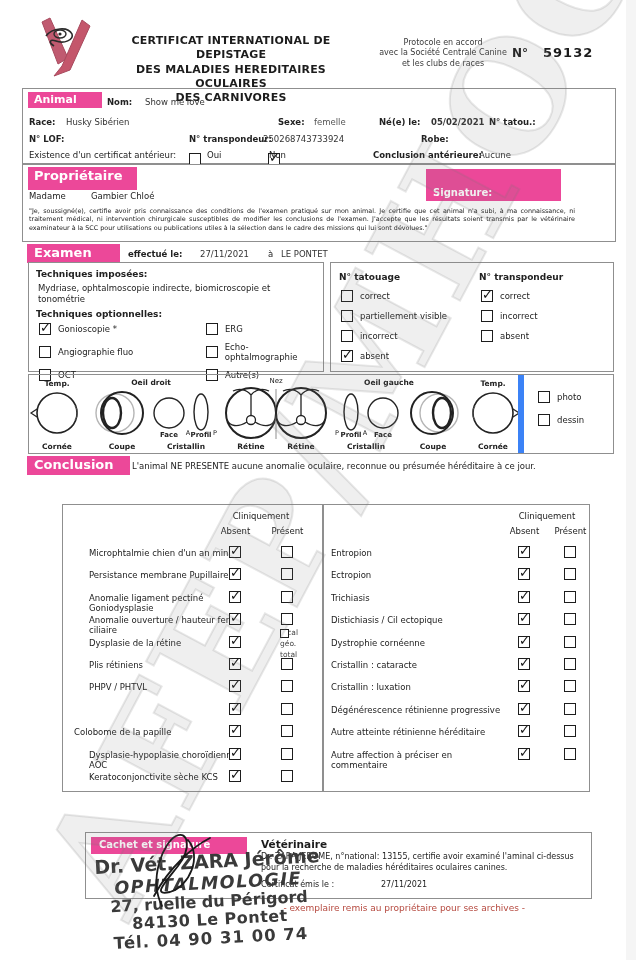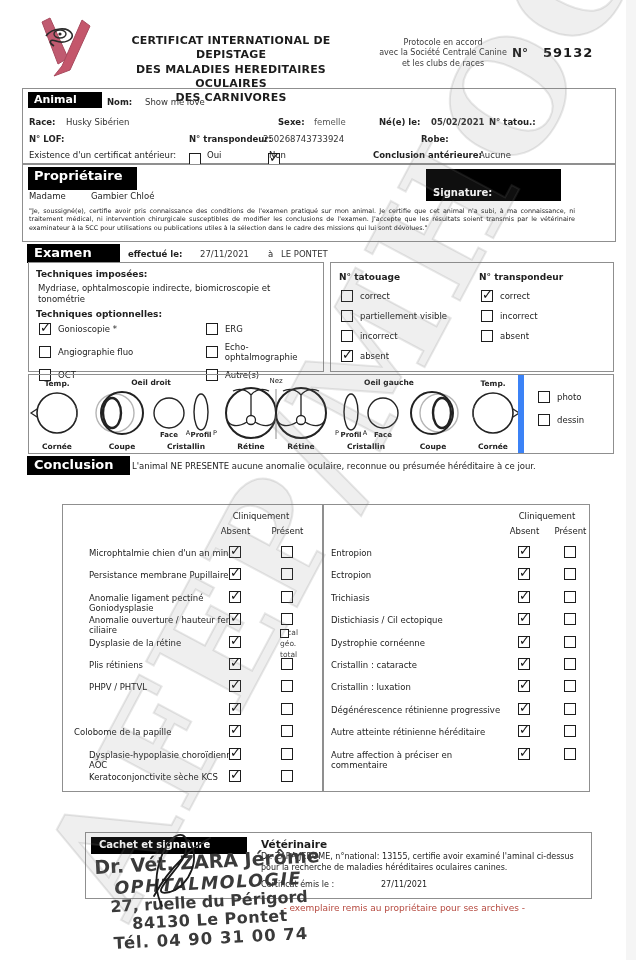--- a/index.html
+++ b/index.html
@@ -1,19 +1,19 @@
 <!DOCTYPE html>
 <html><head>
 <meta charset="utf-8">
 <style>
   html,body{margin:0;padding:0;background:#e8e8e8;}
   .page{position:relative;width:636px;height:960px;background:#fff;margin:0 auto;overflow:hidden;
         font-family:"DejaVu Sans","Liberation Sans",sans-serif;color:#1c1c1c;}
   .abs{position:absolute;}
-  .seclabel{background:#000000;color:#fff;font-weight:bold;display:inline-block;line-height:1.2;}
+  .seclabel{background:#ec4899;color:#fff;font-weight:bold;display:inline-block;line-height:1.2;}
   .box{position:absolute;border:1px solid #8f8f8f;background:transparent;}
   .lbl{font-size:8.5px;color:#222;}
   .val{font-size:8.5px;color:#333;}
   .b{font-weight:bold;}
   .cb{position:relative;display:inline-block;width:12px;height:12px;border:1.6px solid #1d1d1d;background:#fff;vertical-align:middle;box-sizing:border-box;}
   .cb.checked::after{content:"✓";position:absolute;left:0px;top:-4px;font-size:13px;font-weight:bold;color:#111;}
   .cb.mini{width:9px;height:9px;border-width:1.2px;}
   .optrow{display:flex;align-items:center;gap:7px;}
   .watermark{position:absolute;left:-182px;top:370px;width:1000px;text-align:center;
              font-family:"DejaVu Serif","Liberation Serif",serif;font-weight:bold;

